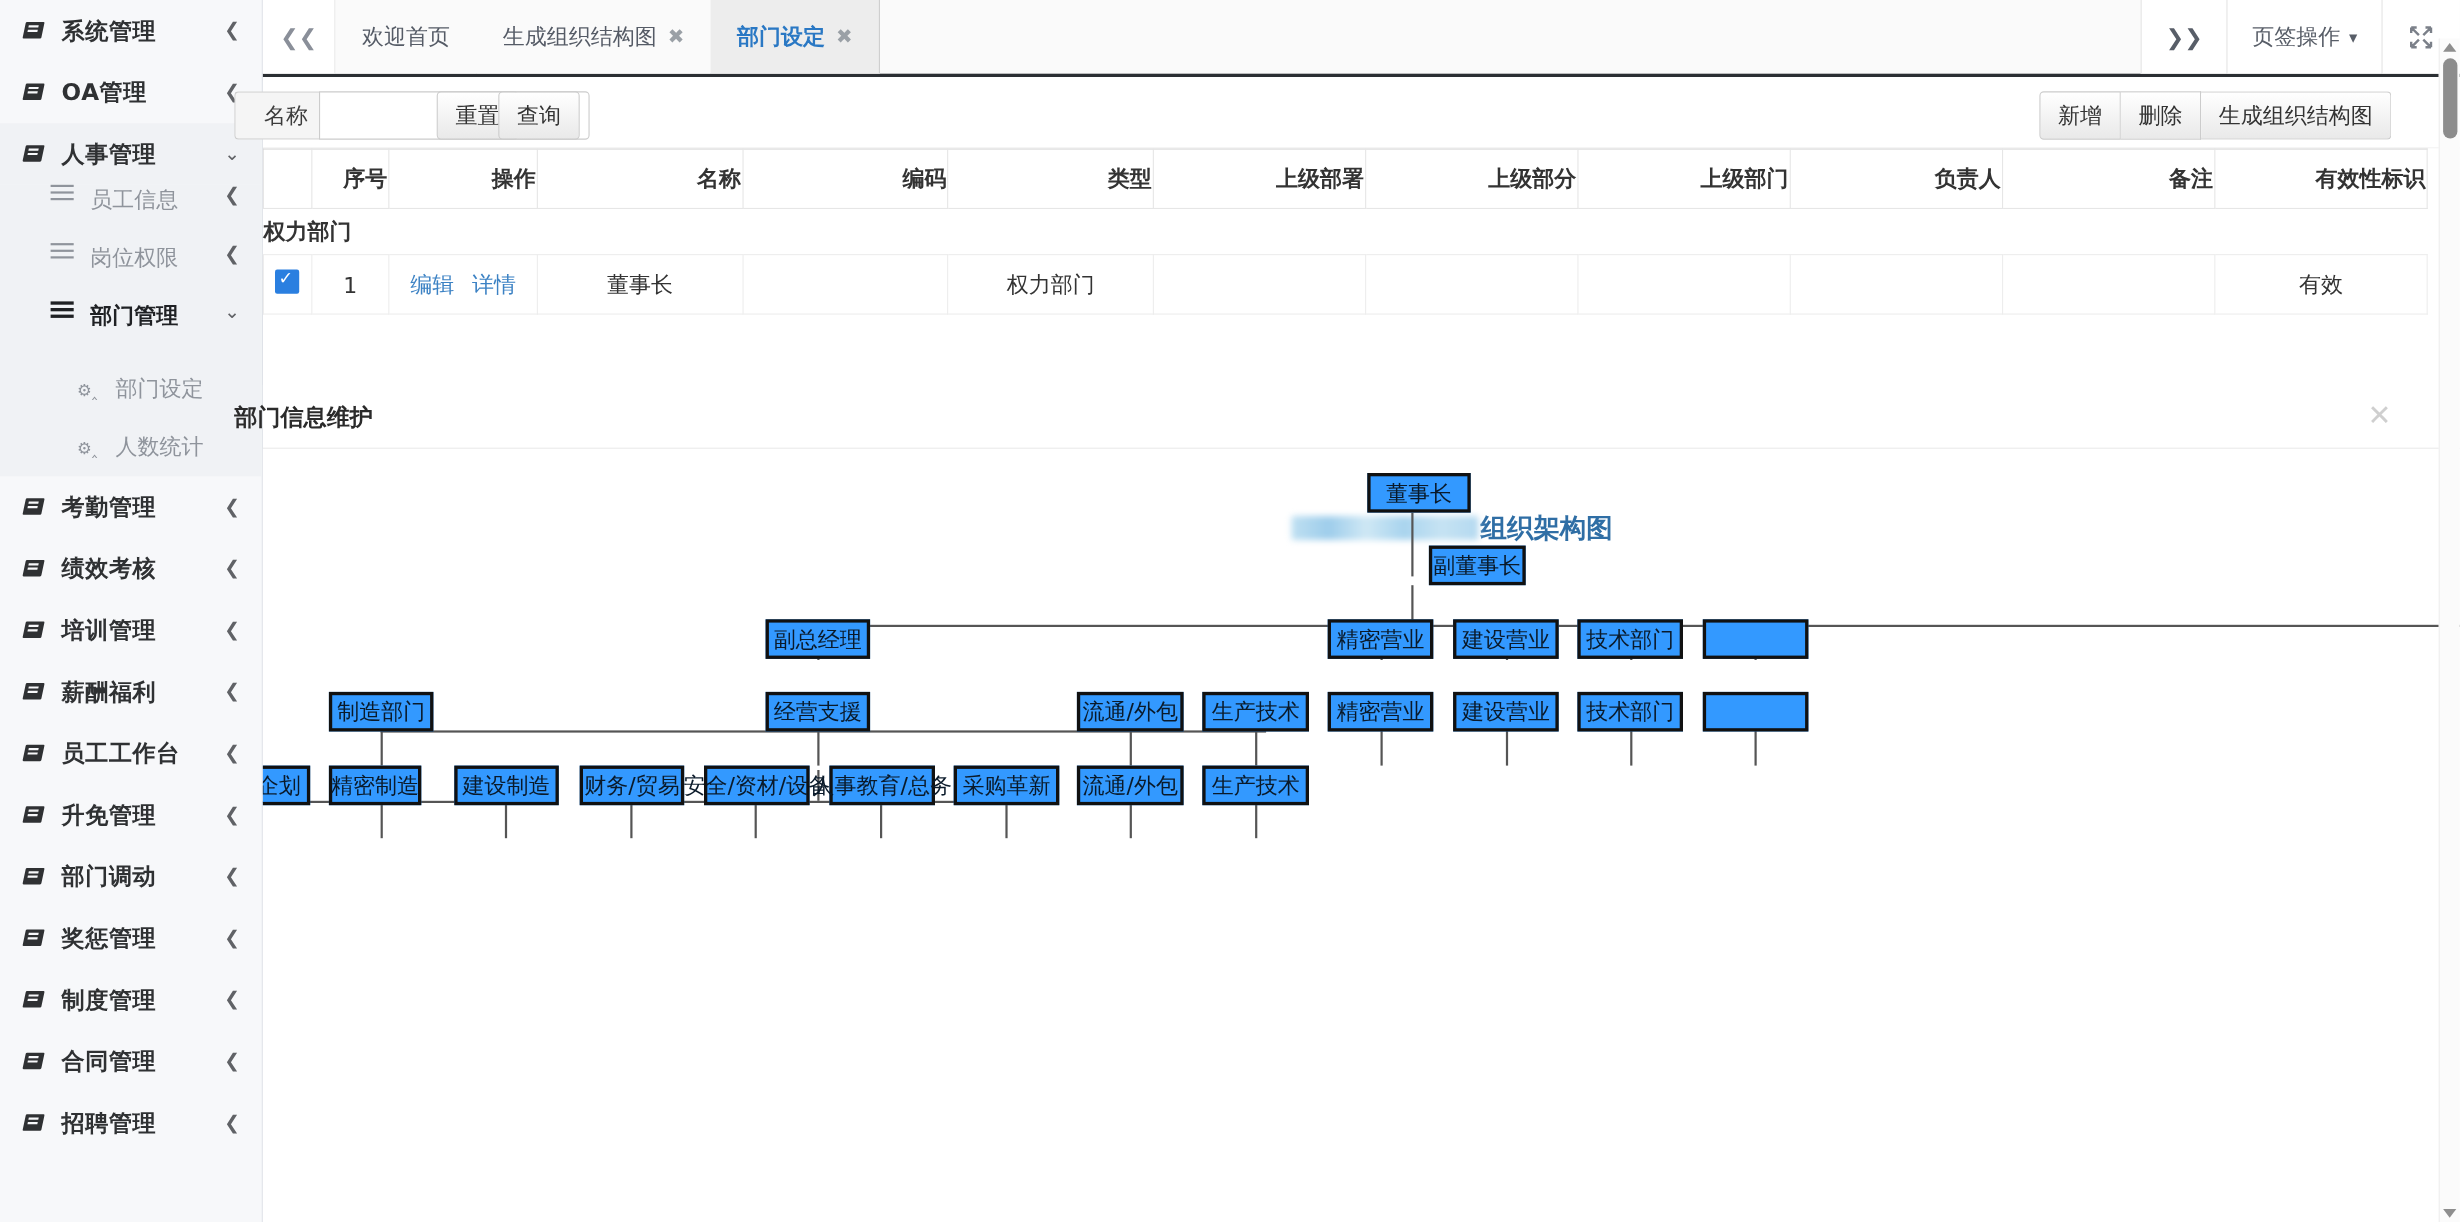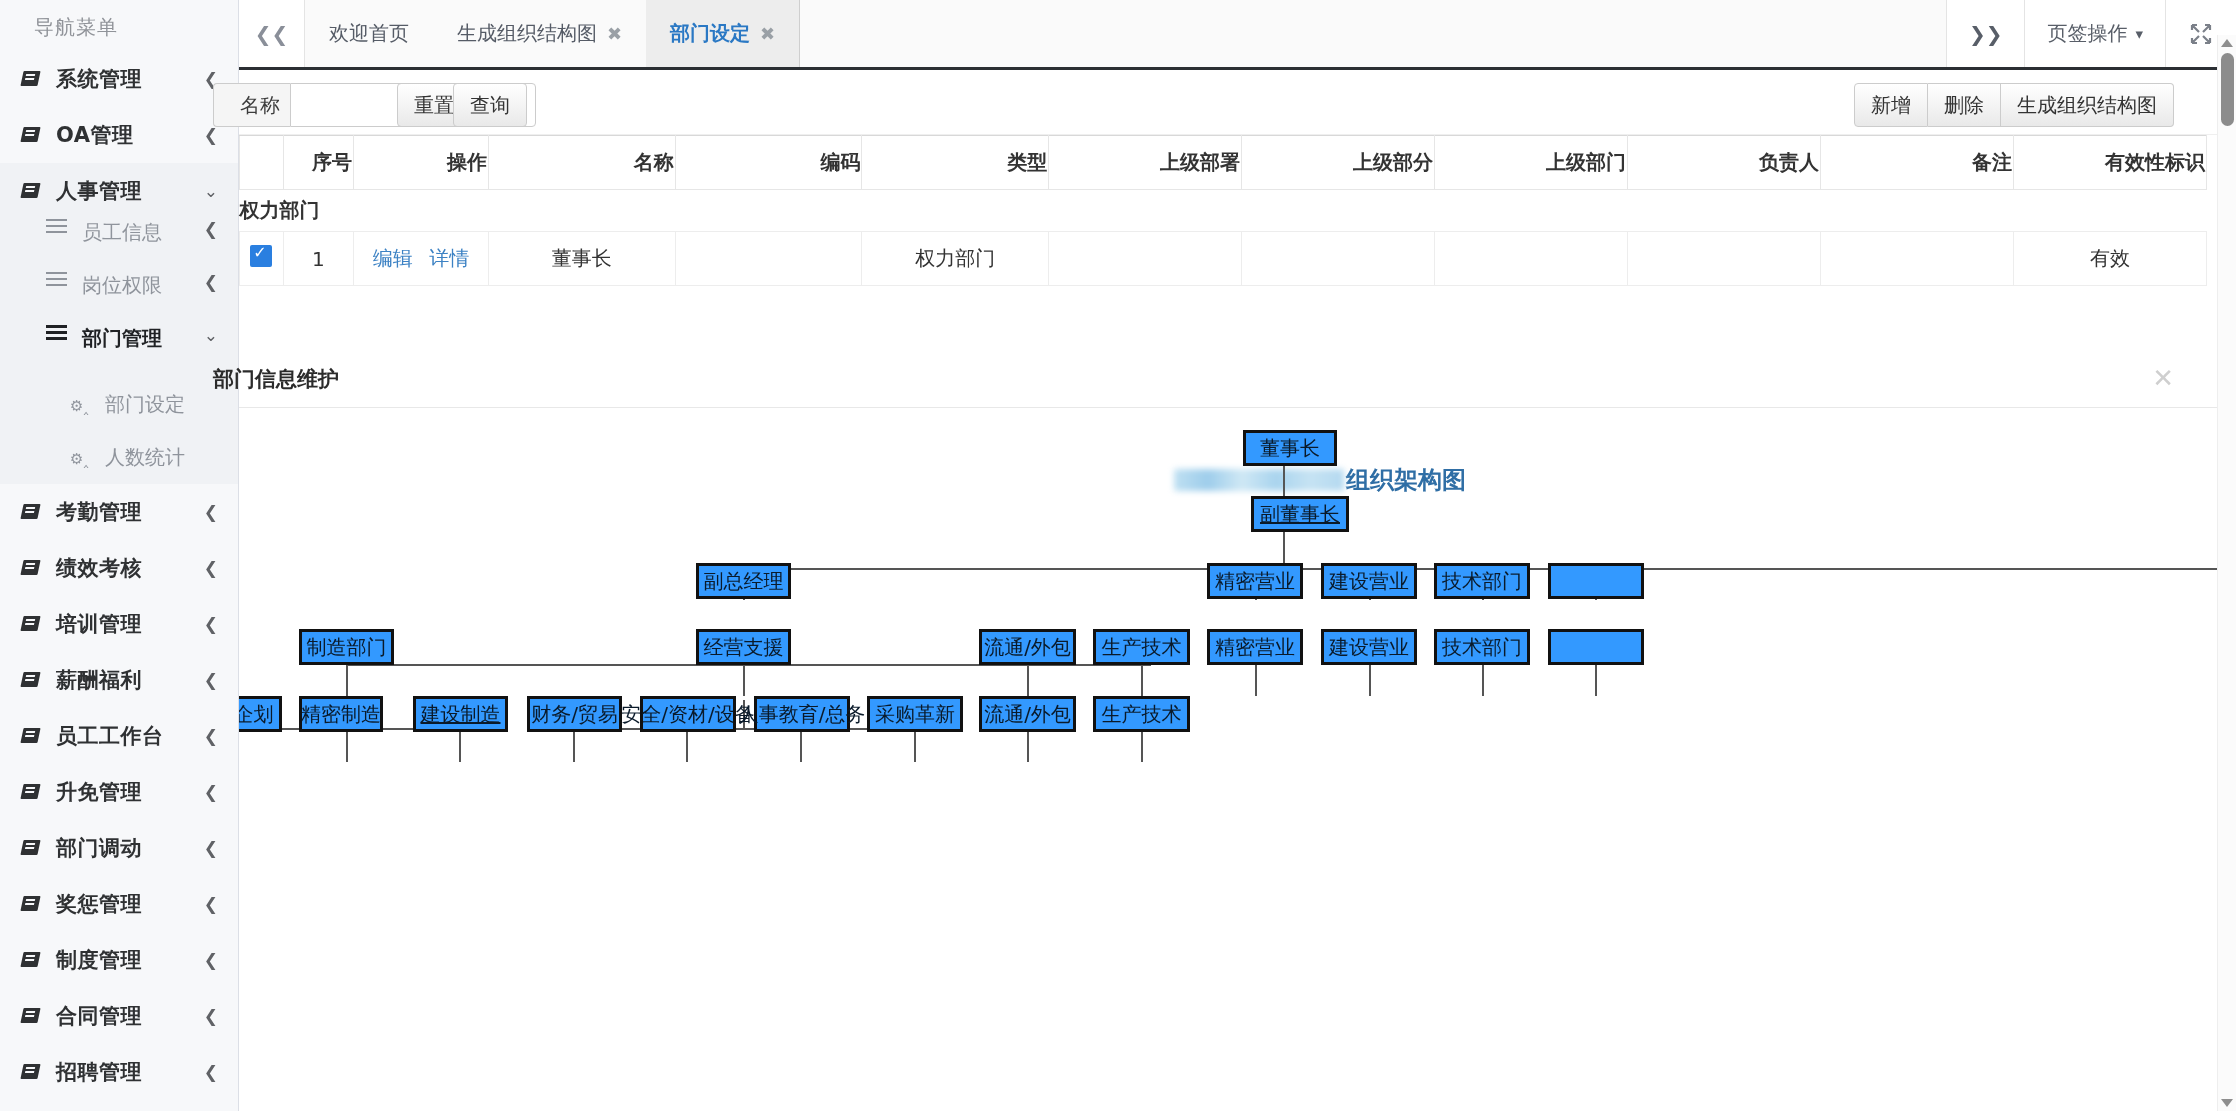--- a/index.html
+++ b/index.html
@@ -279,21 +279,20 @@
   #vscroll-outer .arrow-dn { bottom: 4px; border-top: 8px solid #8e8e8e; }
   #vscroll-outer .thumb {
     position: absolute; left: 3px; top: 18px; width: 13px; height: 73px;
     background: #8c8c8c; border-radius: 7px;
   }
 </style>
 </head>
 <body>
 
 <div id="sidebar">
-  <div class="nav-title">导航菜单</div>
 
   <div class="nav-item">
     <span class="ico-book"></span>
     <span class="label">系统管理</span>
     <span class="chev">❮</span>
   </div>
 
   <div class="nav-item">
     <span class="ico-book"></span>
     <span class="label">OA管理</span>
@@ -543,40 +542,40 @@
     <div class="edge h" style="left:334px;  top:320px; width:341px;"></div>
     <div class="edge v" style="left:334px;  top:320px; height:34px;"></div>
     <div class="edge v" style="left:447px;  top:320px; height:34px;"></div>
     <div class="edge v" style="left:561px;  top:320px; height:34px;"></div>
     <div class="edge v" style="left:675px;  top:320px; height:34px;"></div>
 
     <div class="edge v" style="left:788px;  top:292px; height:62px;"></div>
     <div class="edge v" style="left:902px;  top:292px; height:62px;"></div>
 
     <div class="node" style="left:1004px; top:22px;  width:94px;">董事长</div>
-    <div class="node" style="left:1012px; top:88px;  width:98px;text-decoration:underline;">副董事长</div>
+    <div class="node" style="left:1060px; top:88px;  width:88px;">副董事长</div>
 
     <div class="node" style="left:457px;  top:155px; width:95px;">副总经理</div>
     <div class="node" style="left:968px;  top:155px; width:96px;">精密营业</div>
     <div class="node" style="left:1082px; top:155px; width:96px;">建设营业</div>
     <div class="node" style="left:1195px; top:155px; width:96px;">技术部门</div>
     <div class="node" style="left:1309px; top:155px; width:96px;"></div>
 
     <div class="node" style="left:60px;   top:221px; width:95px;">制造部门</div>
     <div class="node" style="left:457px;  top:221px; width:95px;">经营支援</div>
     <div class="node" style="left:740px;  top:221px; width:97px;">流通/外包</div>
     <div class="node" style="left:854px;  top:221px; width:97px;">生产技术</div>
     <div class="node" style="left:968px;  top:221px; width:96px;">精密营业</div>
     <div class="node" style="left:1082px; top:221px; width:96px;">建设营业</div>
     <div class="node" style="left:1195px; top:221px; width:96px;">技术部门</div>
     <div class="node" style="left:1309px; top:221px; width:96px;"></div>
 
     <div class="node" style="left:-54px;  top:288px; width:97px;">制造企划</div>
     <div class="node" style="left:60px;   top:288px; width:84px;">精密制造</div>
-    <div class="node" style="left:174px;  top:288px; width:95px;text-decoration:underline;">建设制造</div>
+    <div class="node" style="left:174px;  top:288px; width:95px;">建设制造</div>
     <div class="node" style="left:288px;  top:288px; width:95px;">财务/贸易</div>
     <div class="node" style="left:401px;  top:288px; width:96px;">安全/资材/设备</div>
     <div class="node" style="left:515px;  top:288px; width:96px;">人事教育/总务</div>
     <div class="node" style="left:628px;  top:288px; width:96px;">采购革新</div>
     <div class="node" style="left:740px;  top:288px; width:97px;">流通/外包</div>
     <div class="node" style="left:854px;  top:288px; width:97px;">生产技术</div>
   </div>
 </div>
 
 <div id="vscroll-outer">

